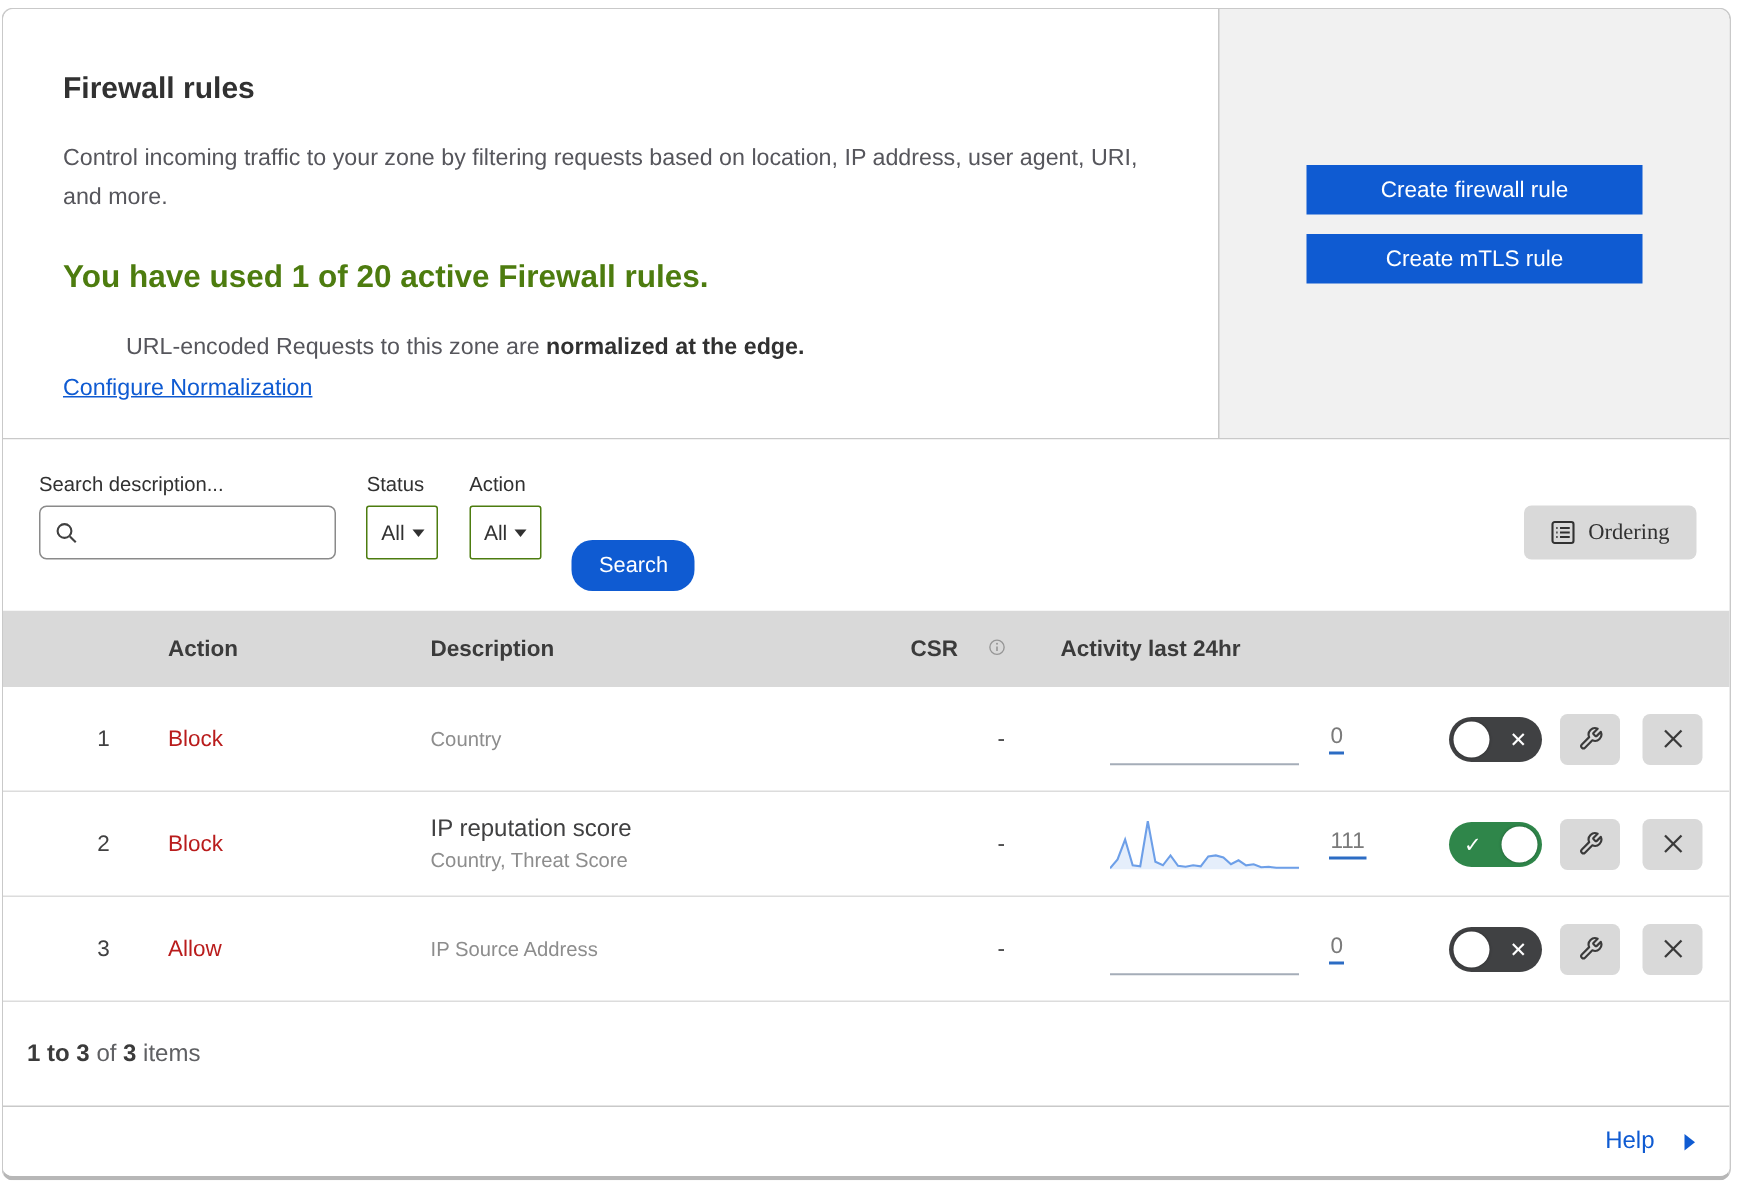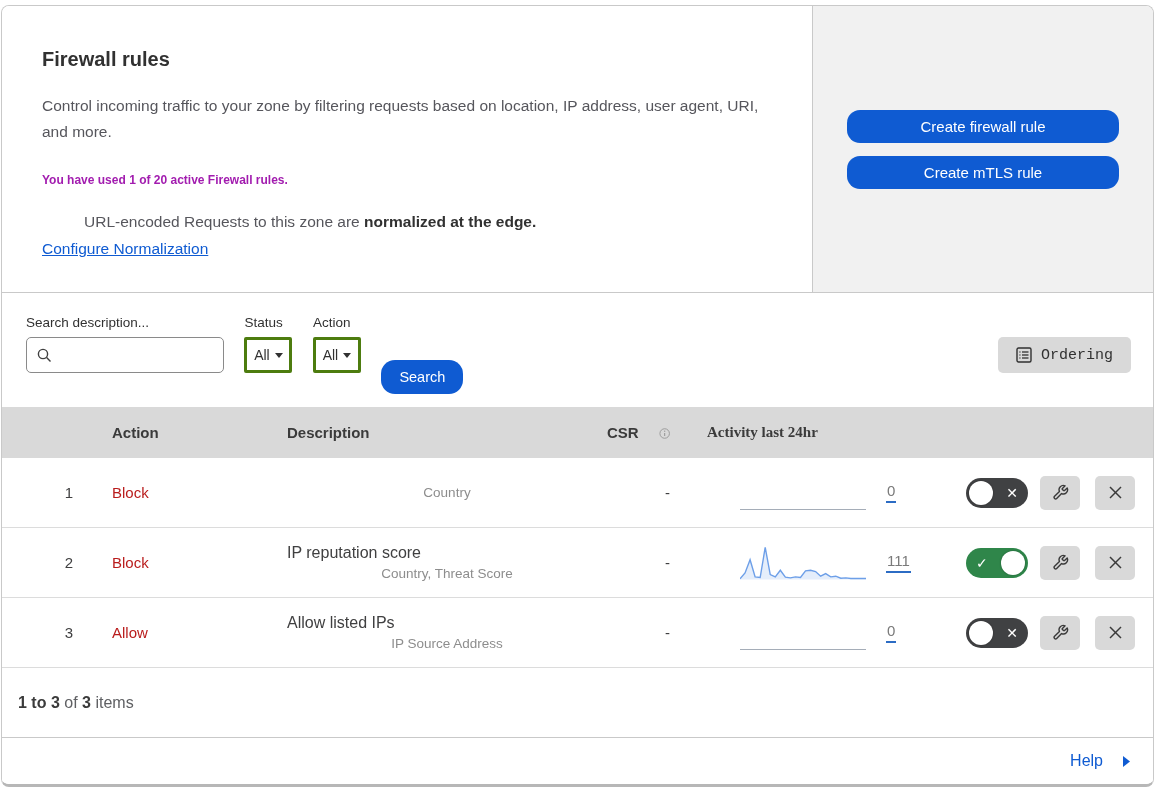--- a/index.html
+++ b/index.html
@@ -11,68 +11,68 @@
   .card {
     width:1153px; margin:5px 0 0 1px;
     border:1px solid var(--border); border-bottom:3px solid #b7b7b7;
     border-radius:8px; overflow:hidden; background:#fff;
   }
   
   .top { display:flex; height:287px; border-bottom:1px solid var(--border); }
   .top-left { flex:0 0 810px; padding:42px 40px 0 40px; background:#fff; }
   .page-title { font-size:20px; font-weight:600; color:#313131; margin-bottom:22px; }
   .desc { font-size:15.5px; line-height:26px; color:#56565c; max-width:730px; margin-bottom:28px; }
-  .usage { font-size:12px; font-weight:700; color:#a21caf; margin-bottom:26px; }
+  .usage { font-size:21px; font-weight:700; color:#4d7c0f; margin-bottom:26px; }
   .norm { font-size:15.5px; color:#56565c; margin-bottom:9px;margin-left:42px; }
   .norm b { color:#313131; }
   .cfg-link { font-size:15.5px; color:var(--blue); text-decoration:underline; cursor:pointer; }
   .top-right {
     flex:1; background:#f1f1f1; border-left:1px solid var(--border);
     display:flex; flex-direction:column; align-items:center; justify-content:center; gap:13px;
   }
   .btn-primary {
-    width:272px; height:33px; background:var(--blue); color:#fff; border:none;
-    border-radius:13px; font-size:15px; font-family:inherit; cursor:pointer;
+    width:224px; height:33px; background:var(--blue); color:#fff; border:none;
+    border-radius:0; font-size:15px; font-family:inherit; cursor:pointer;
   }
   
   .filterbar { position:relative; height:114px; padding:22px 24px 0 24px; background:#fff; }
   .filter-group { display:inline-block; vertical-align:top; margin-right:16px; }
   .filter-label { font-size:13.5px; color:#313131; margin-bottom:7px; }
   .search-box {
     width:198px; height:36px; border:1px solid #8a8a8a; border-radius:5px;
     display:flex; align-items:center; padding:0 10px; background:#fff;
   }
   .search-box input { border:none; outline:none; flex:1; font-size:14px; font-family:inherit; margin-left:8px; min-width:0; }
   .dropdown {
-    width:48px; height:36px; border:3px solid #4d7c0f; border-radius:2px; background:#fff;
+    width:48px; height:36px; border:1px solid #4d7c0f; border-radius:2px; background:#fff;
     display:flex; align-items:center; justify-content:center; gap:5px; font-size:14px; color:#313131; cursor:pointer;
   }
   .caret { width:0; height:0; border-left:4px solid transparent; border-right:4px solid transparent; border-top:5px solid #313131; }
   .btn-search {
     height:34px; width:82px; margin-top:18px; background:var(--blue); color:#fff; border:none;
     border-radius:14px; font-size:14.5px; font-family:inherit; cursor:pointer; vertical-align:top;
   }
   .btn-ordering {
     position:absolute; right:22px; top:44px; height:36px; padding:0 18px;
     background:#d9d9d9; border:none; border-radius:5px; font-size:15px; color:#313131;
-    font-family:Liberation Mono, monospace; display:flex; align-items:center; gap:9px; cursor:pointer;
+    font-family:Liberation Serif, serif; display:flex; align-items:center; gap:9px; cursor:pointer;
   }
   
   .tbl-header, .tbl-row {
     display:grid; grid-template-columns:86px 175px 320px 63px 247px 1fr;
     padding-left:24px; padding-right:18px; align-items:center;
   }
   .tbl-header { height:51px; background:var(--hdr-bg); font-size:15px; font-weight:600; color:#3b3b3b; }
-  .hdr-csr { text-align:right; display:flex; align-items:flex-end; justify-content:flex-end; gap:20px; }
-  .hdr-activity { padding-left:37px;font-family:Liberation Serif, serif; }
+  .hdr-csr { text-align:right; display:flex; align-items:flex-start; justify-content:flex-end; gap:20px; }
+  .hdr-activity { padding-left:37px; }
   .tbl-row { height:70px; border-bottom:1px solid #dcdcdc; background:#fff; }
   .cell-num { text-align:center; font-size:15px; color:#404041; }
   .cell-action { font-size:15px; color:#b91c1c; }
   .cell-desc .d1 { font-size:16px; color:#404041; margin-bottom:4px; }
-  .cell-desc .d2 { font-size:13.5px; color:#8d8d8d;text-align:center; }
+  .cell-desc .d2 { font-size:13.5px; color:#8d8d8d; }
   .cell-csr { text-align:right; font-size:15px; color:#404041; }
   .cell-activity { display:flex; align-items:center; padding-left:70px; }
   .spark { width:126px; height:38px; flex:0 0 auto; }
   .count-link { margin-left:20px; font-size:15px; color:#7a7a7a; border-bottom:2px solid #2c6cc4; padding:0 1px 2px 1px; cursor:pointer; text-decoration:none; }
   .cell-controls { display:flex; align-items:center; justify-content:flex-end; }
   
   .toggle { width:62px; height:30px; border-radius:15px; position:relative; cursor:pointer; flex:0 0 auto; }
   .toggle .knob { width:24px; height:24px; border-radius:50%; background:#fff; position:absolute; top:3px; box-shadow:0 0 2px rgba(0,0,0,.35); }
   .toggle .glyph { position:absolute; top:50%; transform:translateY(-52%); color:#fff; font-size:14px; display:none; line-height:1; }
   .toggle.off { background:var(--dark-toggle); }
@@ -235,21 +235,20 @@
           <line x1="13" y1="2" x2="2" y2="13" stroke="#3a3a3a" stroke-width="1.5"></line>
         </svg>
       </button>
     </div>
   </div>
 
   <div class="tbl-row">
     <div class="cell-num">3</div>
     <div class="cell-action">Allow</div>
     <div class="cell-desc">
-      <div class="d1">Allow listed IPs</div>
       <div class="d2">IP Source Address</div>
     </div>
     <div class="cell-csr">-</div>
     <div class="cell-activity">
       <svg class="spark" viewBox="0 0 126 38">
           <line x1="0" y1="35.5" x2="126" y2="35.5" stroke="#a5adb8" stroke-width="1.2"></line>
         </svg>
       <a class="count-link">0</a>
     </div>
     <div class="cell-controls">

